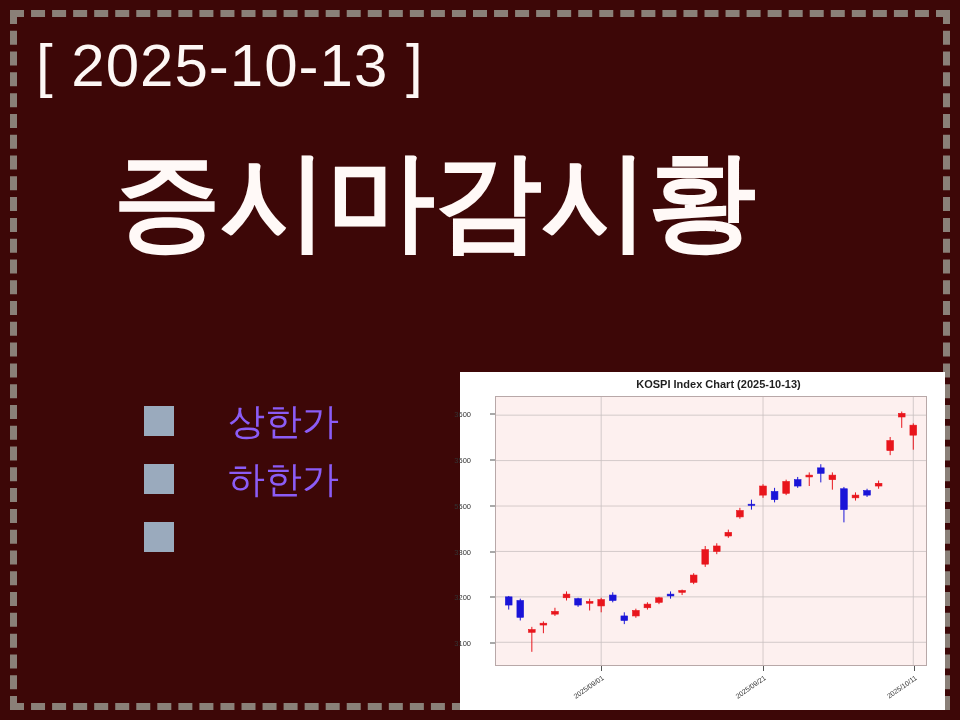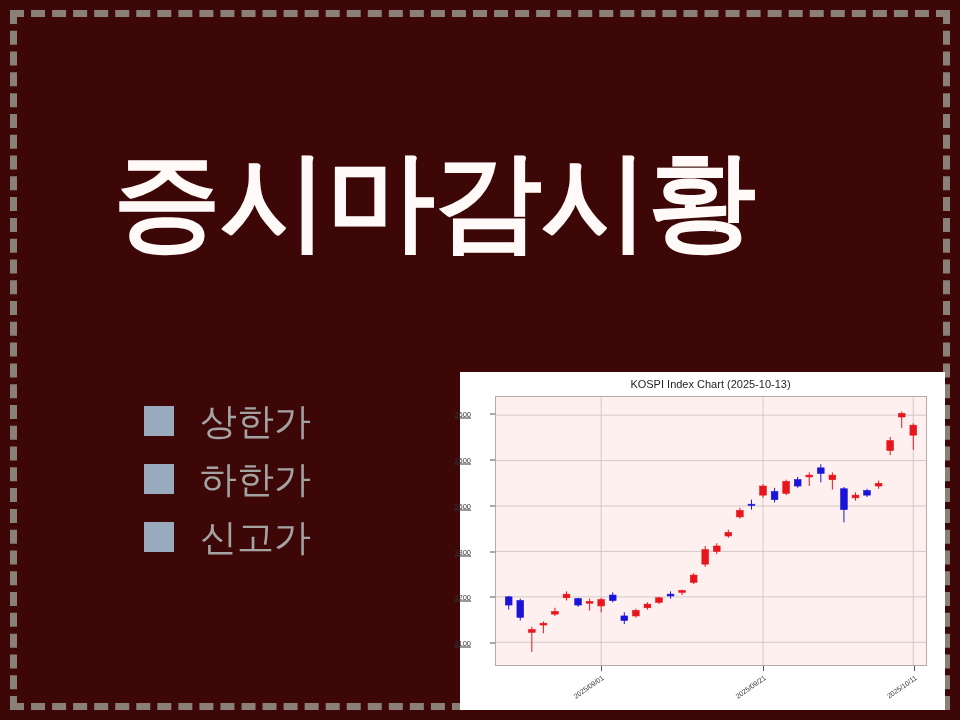--- a/index.html
+++ b/index.html
@@ -55,59 +55,59 @@
     align-items:center;
     height:58px;
   }
   .legend-bullet{
     width:30px;height:30px;
     background:#9aaabd;
     flex:0 0 auto;
     margin-right:26px;
   }
   .legend-label{
-    color:#a3a3a3;
+    color:#8b5cf6;
     font-size:37px;
     line-height:1;
     white-space:nowrap;
+    margin-left:28px;
   }
   
   #chart-card{
     position:absolute;
     left:460px;top:372px;
     width:485px;height:338px;
     background:#ffffff;
     box-sizing:border-box;
   }
   #chart-title{
     position:absolute;
-    left:8px;top:6px;width:485px;
+    left:16px;top:6px;width:485px;
     text-align:center;
     font-size:11px;
-    font-weight:normal;
+    font-weight:bold;
     color:#1f1f1f;
   }
   #plot{
     position:absolute;
     left:35px;top:24px;
     width:432px;height:270px;
     background:#fdf0ef;
     border:1px solid #b8a8a8;
     box-sizing:border-box;
     overflow:visible;
   }
   #plot svg{display:block;width:100%;height:100%;}
   .ytick{
     position:absolute;
     right:474px;
     font-size:7.5px;
     color:#333;
     transform:translateY(-50%);
     white-space:nowrap;
-    text-decoration:underline;
   }
   .ytick-wrap{position:absolute;left:0;top:0;width:485px;height:338px;pointer-events:none;}
   .ytick-mark{
     position:absolute;
     left:30px;width:5px;height:1px;background:#555;
     transform:translateY(-50%);
   }
   .xtick-label{
     position:absolute;
     font-size:7px;
@@ -122,35 +122,35 @@
     width:1px;height:5px;background:#555;
   }
 </style>
 </head>
 <body>
 
 <div id="slide">
 
   <div id="frame"></div>
 
+  <div id="date-header">[ 2025-10-13 ]</div>
 
   <div id="main-title">증시마감시황</div>
 
   <div id="legend">
     <div class="legend-row">
       <span class="legend-bullet"></span>
       <span class="legend-label">상한가</span>
     </div>
     <div class="legend-row">
       <span class="legend-bullet"></span>
       <span class="legend-label">하한가</span>
     </div>
     <div class="legend-row">
       <span class="legend-bullet"></span>
-      <span class="legend-label">신고가</span>
     </div>
   </div>
 
   <div id="chart-card">
     <div id="chart-title">KOSPI Index Chart (2025-10-13)</div>
     <div class="ytick-wrap" id="ytick-wrap">
         <div class="ytick" style="top: 271.119px;">3100</div>
         <div class="ytick-mark" style="top: 271.119px;"></div>
         <div class="ytick" style="top: 225.356px;">3200</div>
         <div class="ytick-mark" style="top: 225.356px;"></div>

